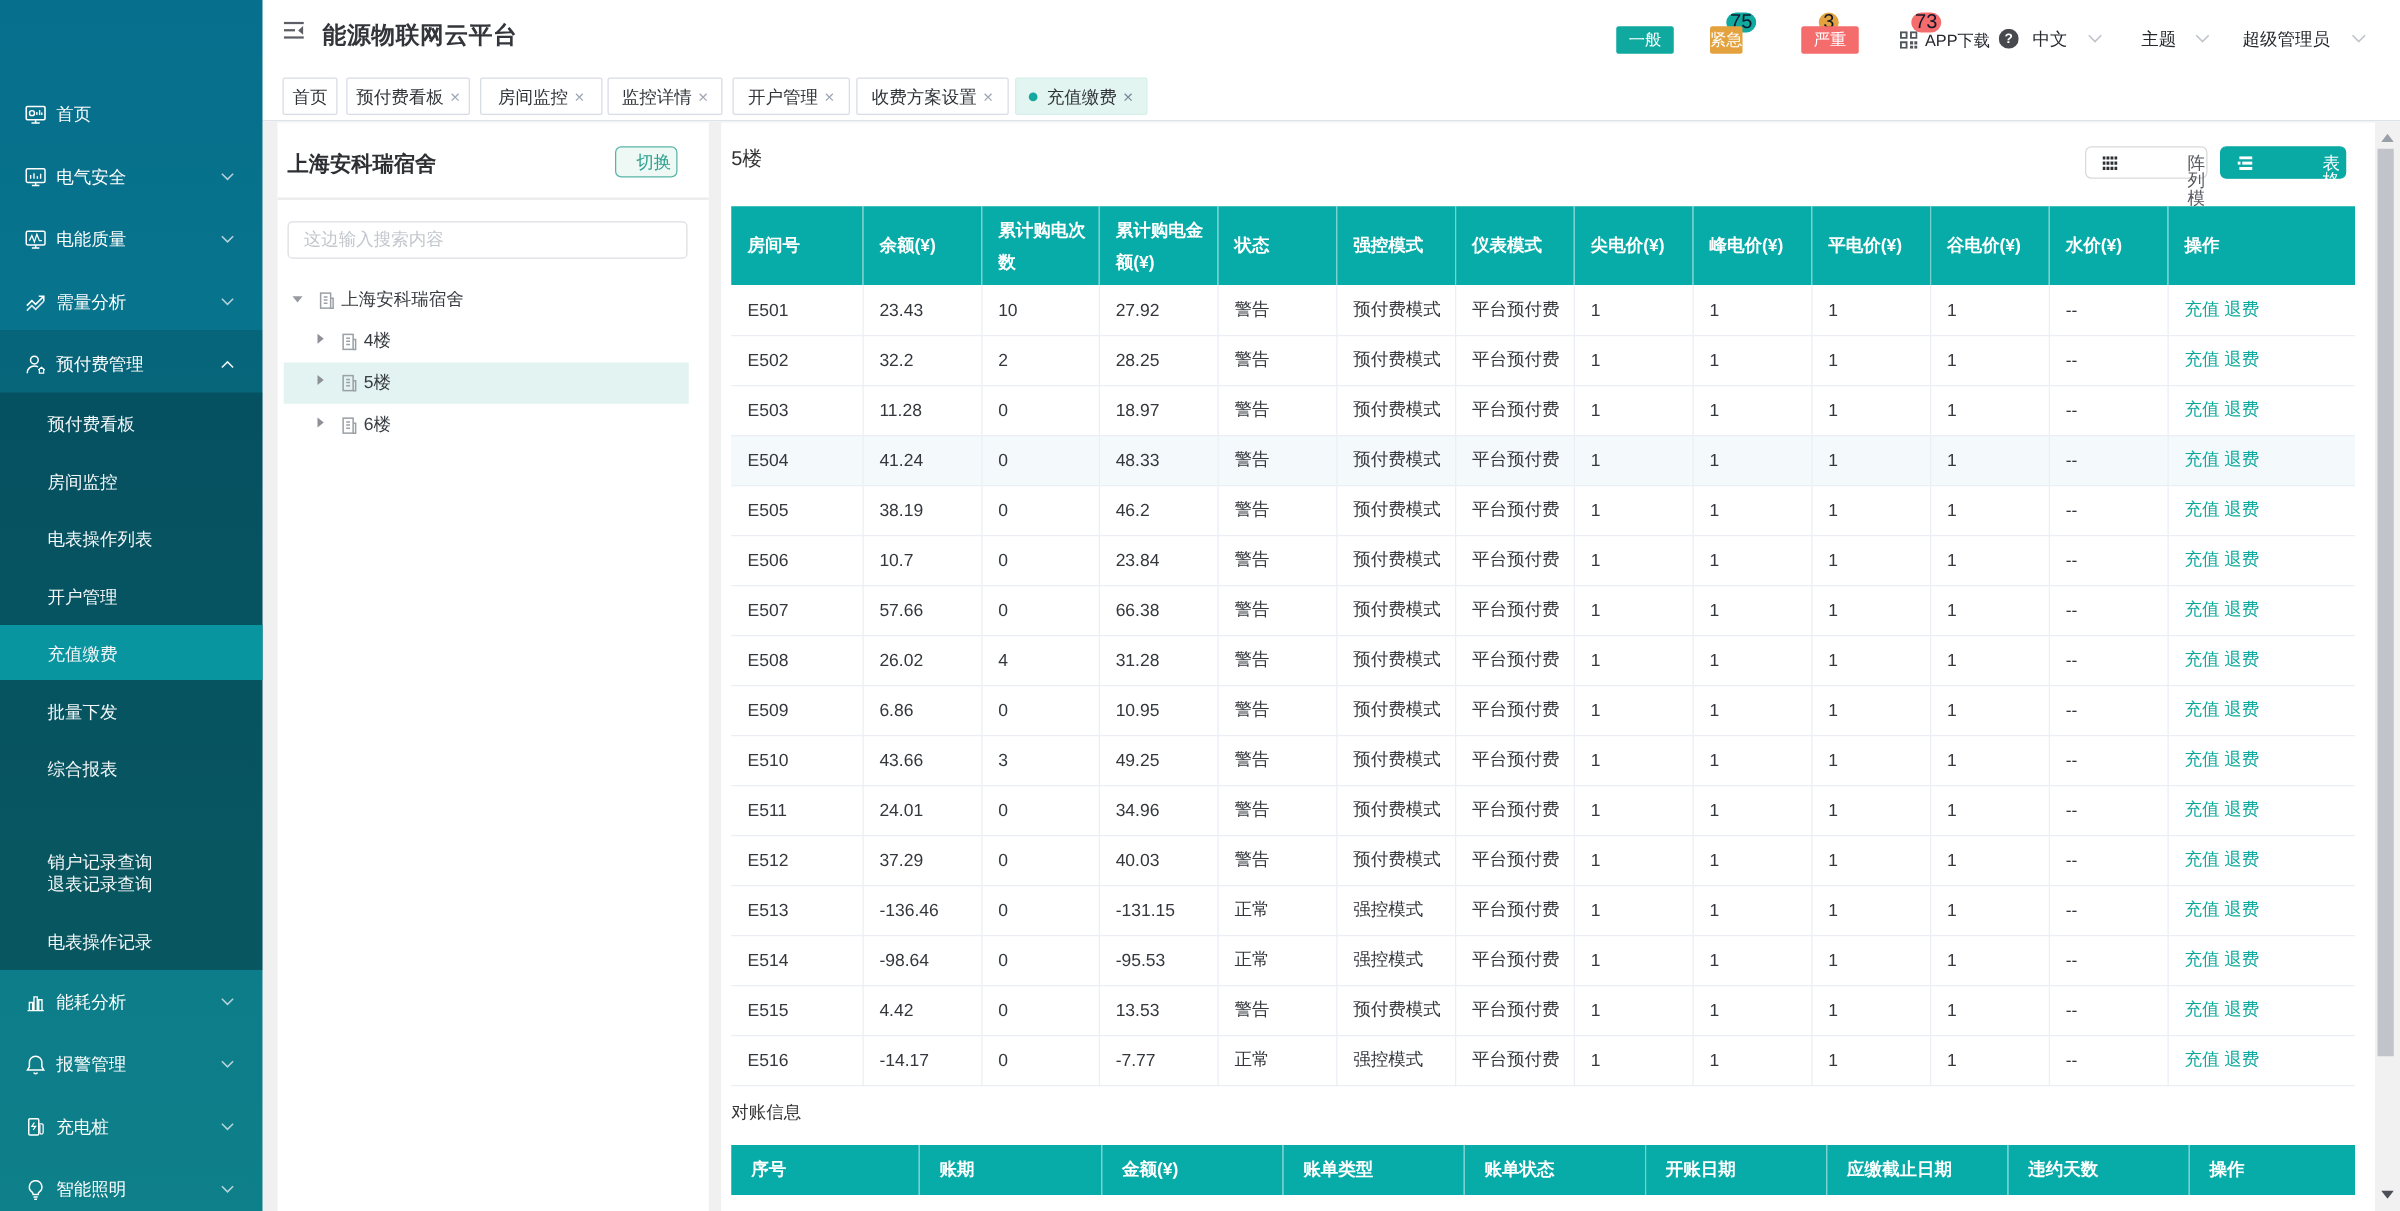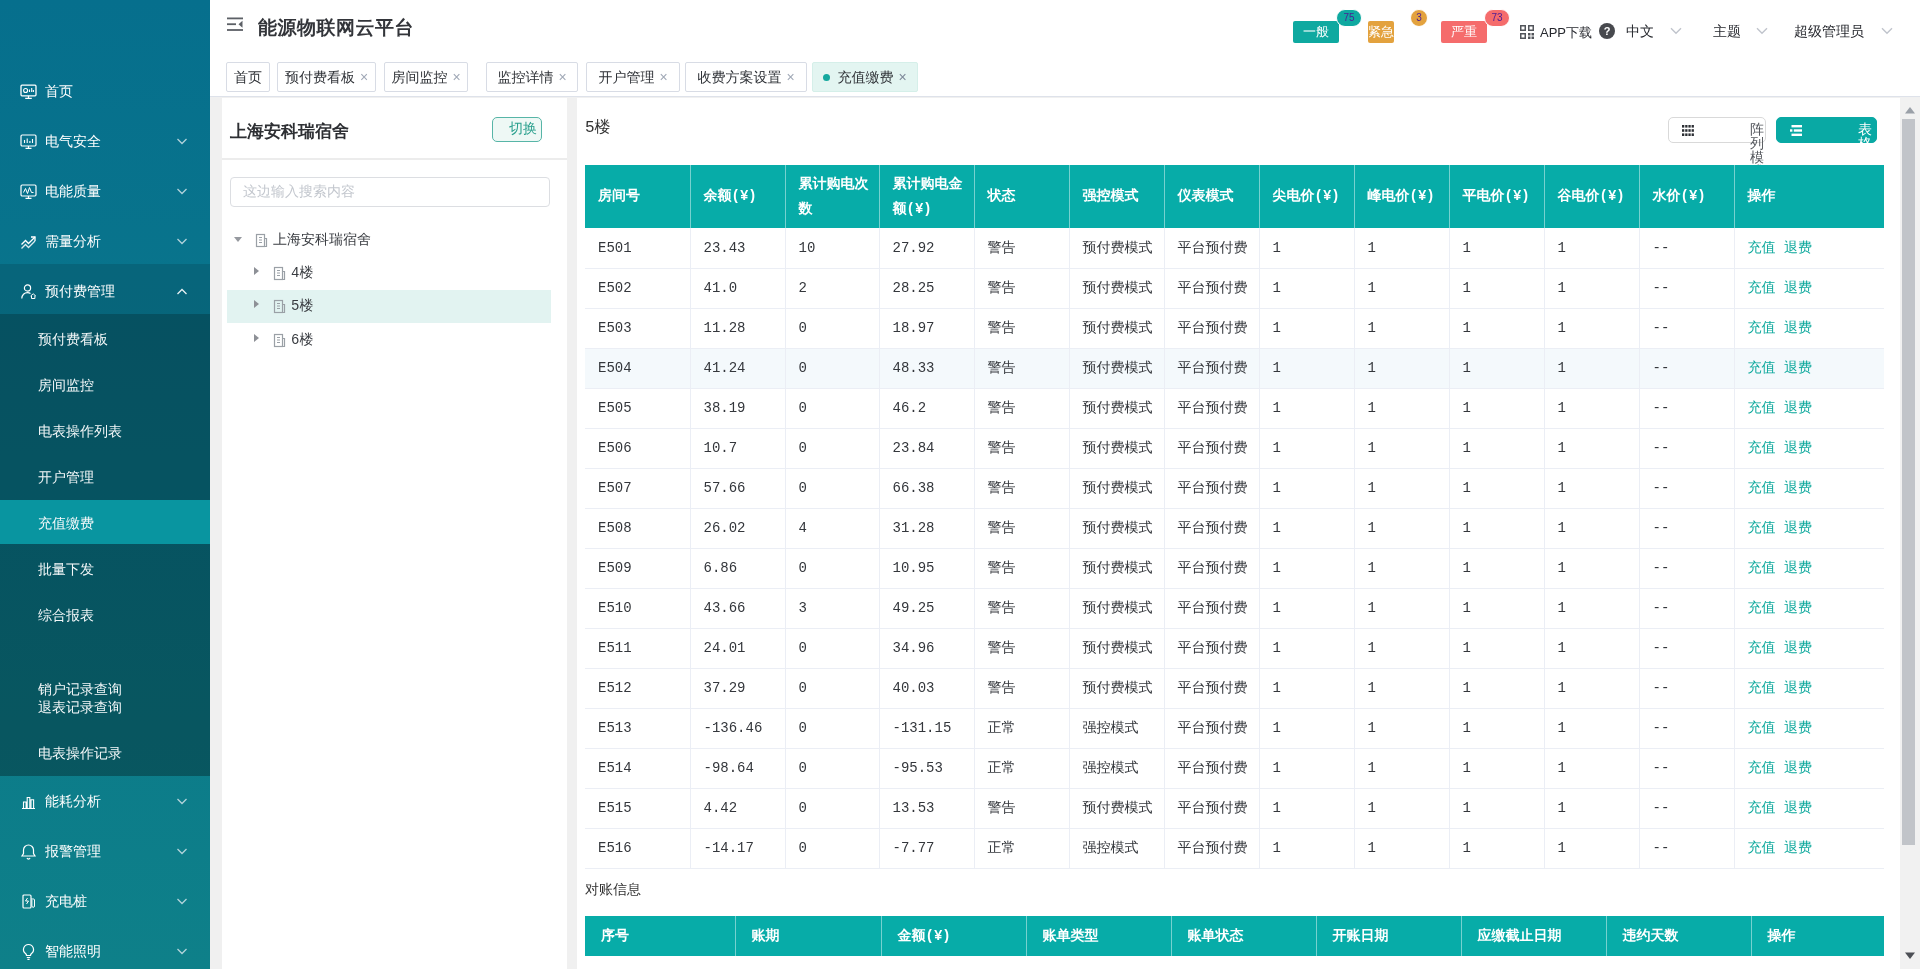--- a/index.html
+++ b/index.html
@@ -22,38 +22,38 @@
   #parentrow { position:absolute; left:0; top:264px; width:210px; height:50px;
     background:rgba(0,0,0,0.12); }
   #activesub { position:absolute; left:0; top:500px; width:210px; height:44px;
     background:#0995a0; }
   
   #topbar { position:absolute; left:210px; top:0; width:1710px; height:56px; background:#fff; }
   #title { position:absolute; left:48px; top:15px; font-size:19px; font-weight:bold;
     color:#33353a; letter-spacing:0.5px; }
   .hbtn { position:absolute; top:21px; height:22px; border-radius:2px; color:#fff;
     font-size:13px; text-align:center; line-height:22px; }
-  .hbadge { position:absolute; top:9px; height:18px; border-radius:9px; color:#4c1d95;
-    font-size:10px; text-align:center; line-height:16px; border:1px solid #fff; }
+  .hbadge { position:absolute; top:9px; height:18px; border-radius:9px; color:#0f172a;
+    font-size:16px; text-align:center; line-height:16px; border:1px solid #fff;margin-left:44px; }
   .htx { position:absolute; top:23px; font-size:14px; color:#26282e; }
   .hchev { position:absolute; top:27px; width:12px; height:8px; }
   
   #tabbar { position:absolute; left:210px; top:56px; width:1710px; height:41px;
     background:#fff; border-bottom:1px solid #dee2ea; }
   .tab { position:absolute; top:6px; height:30px; background:#fff;
     border:1px solid #d8dce5; border-radius:2px; font-size:14px; color:#2f3237;
     line-height:28px; text-align:center; }
   .tab .x { color:#a0a8b6; font-size:14px; margin-left:5px; }
   .tab.active { background:#e3f5f1; border-color:#d5efe9; }
   .tab.active .x { color:#7c8798; }
   .dot { display:inline-block; width:7px; height:7px; border-radius:50%;
     background:#14a89e; margin-right:7px; vertical-align:1.5px; }
   
   #content { position:absolute; left:210px; top:97px; width:1710px; height:872px;
-    background:#f0f0f0;font-family:Liberation Mono, monospace; }
+    background:#f0f0f0; }
   #leftpanel { position:absolute; left:12px; top:1px; width:345px; height:871px; background:#fff; }
   #mainpanel { position:absolute; left:367px; top:1px; width:1323px; height:871px; background:#fff; }
   
   #lp-title { position:absolute; left:8px; top:22px; font-size:17px; font-weight:bold; color:#2d2f33; }
   #lp-switch { position:absolute; left:270px; top:19px; width:50px; height:25px;
     border:1px solid #57b5a7; border-radius:5px; background:#eef8f5; color:#2ba08e;
     font-size:14px; text-align:center; line-height:23px;padding-left:12px; }
   #lp-divider { position:absolute; left:0px; top:60px; width:345px; height:2px; background:#ececec; }
   #lp-search { position:absolute; left:8px; top:79px; width:320px; height:30px;
     border:1px solid #dcdee2; border-radius:4px; background:#fff; }
@@ -255,21 +255,21 @@
     </svg>
   <div class="htx" style="left:1584px">超级管理员</div>
   <svg class="hchev" style="left:1671px" viewBox="0 0 12 8" fill="none" stroke="#c0c4cc" stroke-width="1.4">
       <path d="M1 1.2l5 5 5-5"></path>
     </svg>
 </div>
 
 <div id="tabbar">
   <div class="tab" style="left:16px;width:44px">首页</div>
   <div class="tab" style="left:67px;width:99px">预付费看板<span class="x">×</span></div>
-  <div class="tab" style="left:174px;width:84px">房间监控<span class="x">×</span></div>
+  <div class="tab" style="left:174px;width:98px">房间监控<span class="x">×</span></div>
   <div class="tab" style="left:276px;width:92px">监控详情<span class="x">×</span></div>
   <div class="tab" style="left:376px;width:94px">开户管理<span class="x">×</span></div>
   <div class="tab" style="left:475px;width:122px">收费方案设置<span class="x">×</span></div>
   <div class="tab active" style="left:602px;width:106px"><span class="dot"></span>充值缴费<span class="x">×</span></div>
 </div>
 
 <div id="content">
   <div id="leftpanel">
     <div id="lp-title">上海安科瑞宿舍</div>
     <div id="lp-switch">切换</div>
@@ -373,21 +373,21 @@
             <td>平台预付费</td>
             <td>1</td>
             <td>1</td>
             <td>1</td>
             <td>1</td>
             <td>--</td>
             <td><span class="lnk">充值 退费</span></td>
           </tr>
       <tr>
             <td>E502</td>
-            <td>41.0</td>
+            <td>32.2</td>
             <td>2</td>
             <td>28.25</td>
             <td>警告</td>
             <td>预付费模式</td>
             <td>平台预付费</td>
             <td>1</td>
             <td>1</td>
             <td>1</td>
             <td>1</td>
             <td>--</td>

